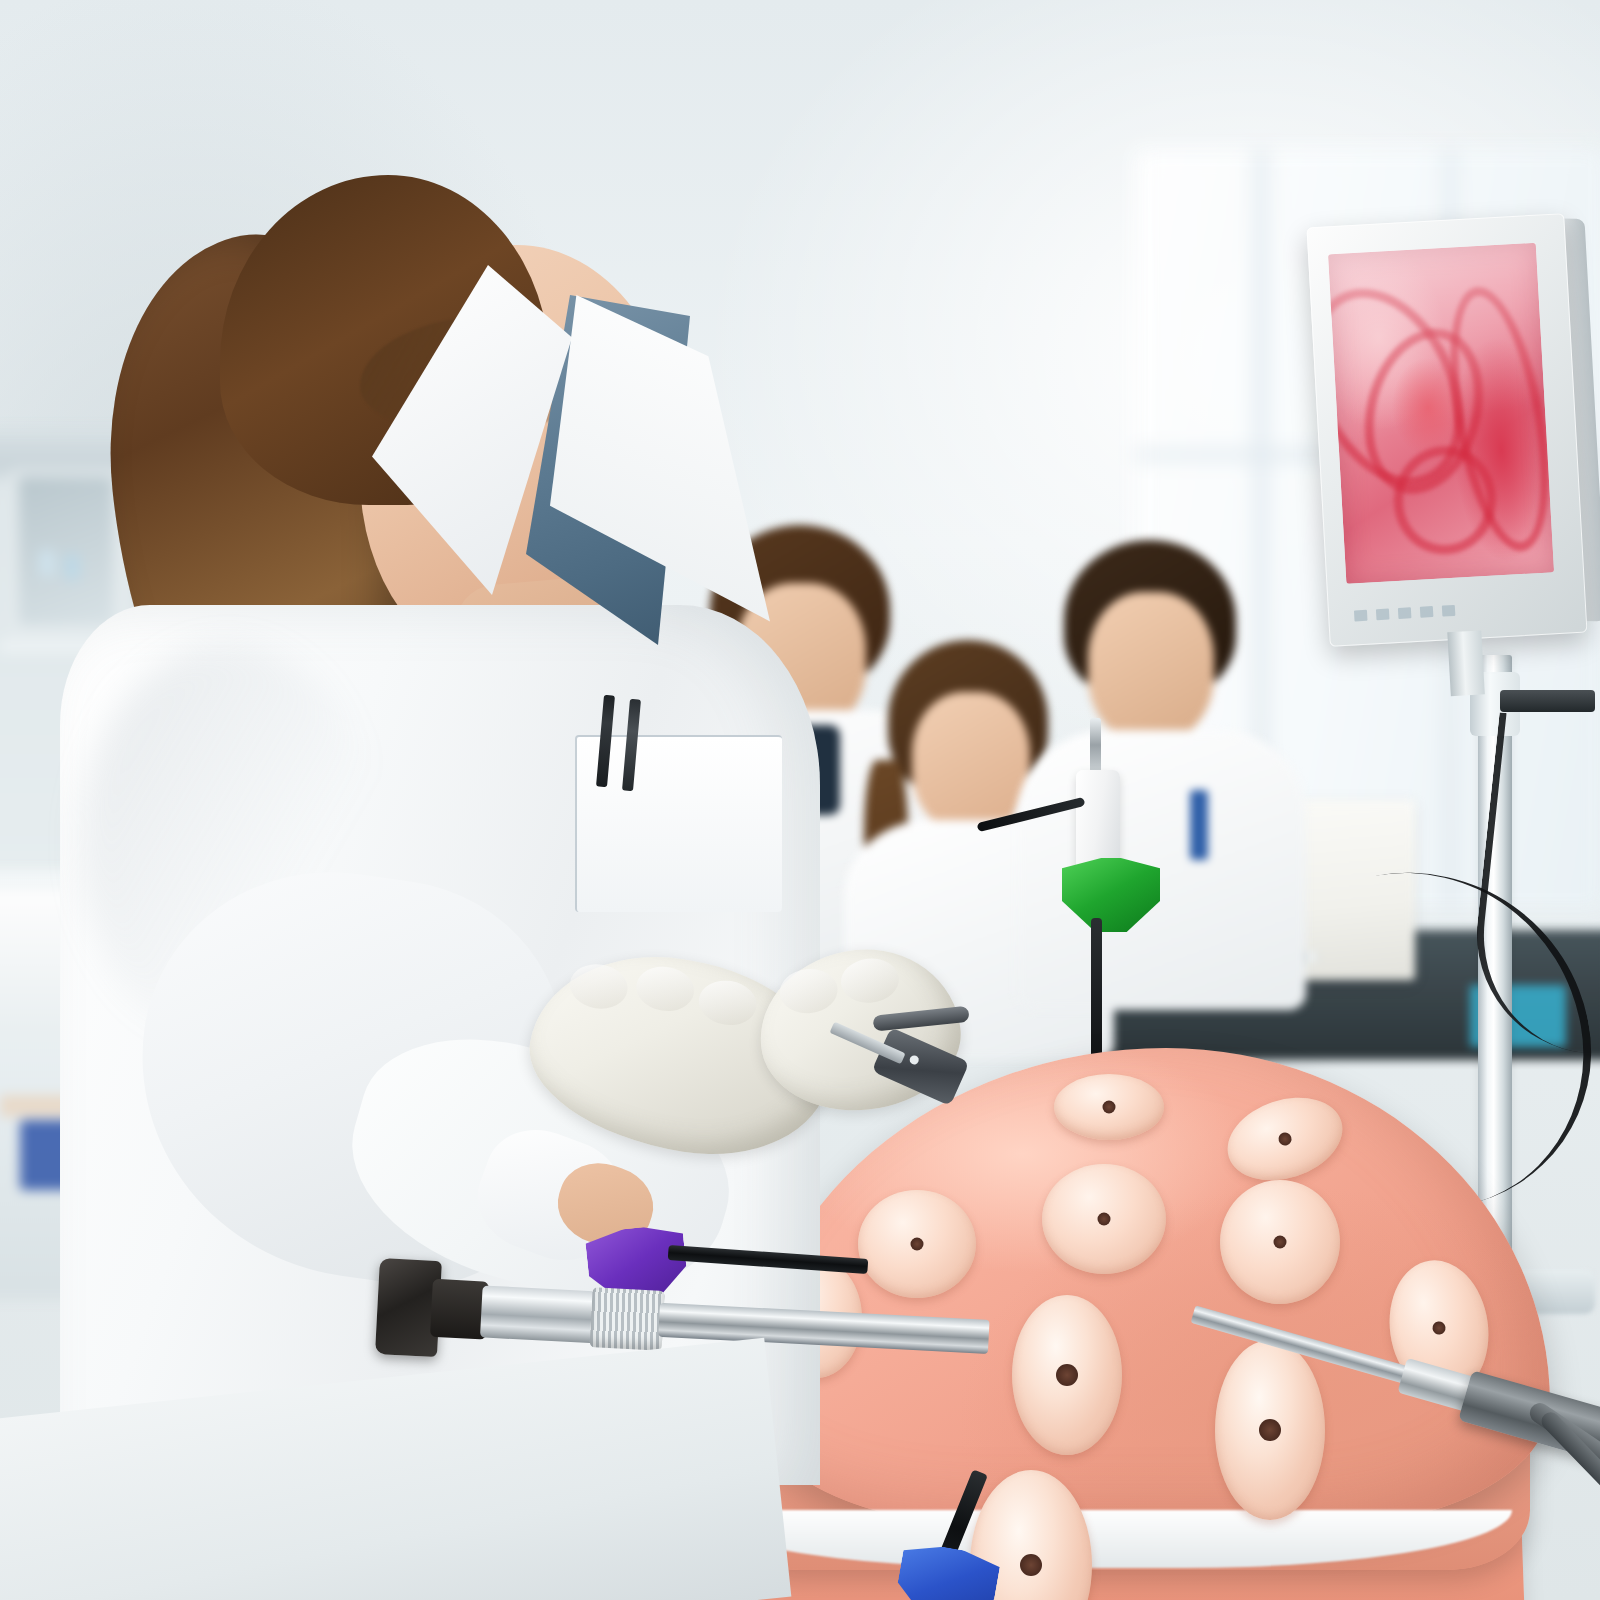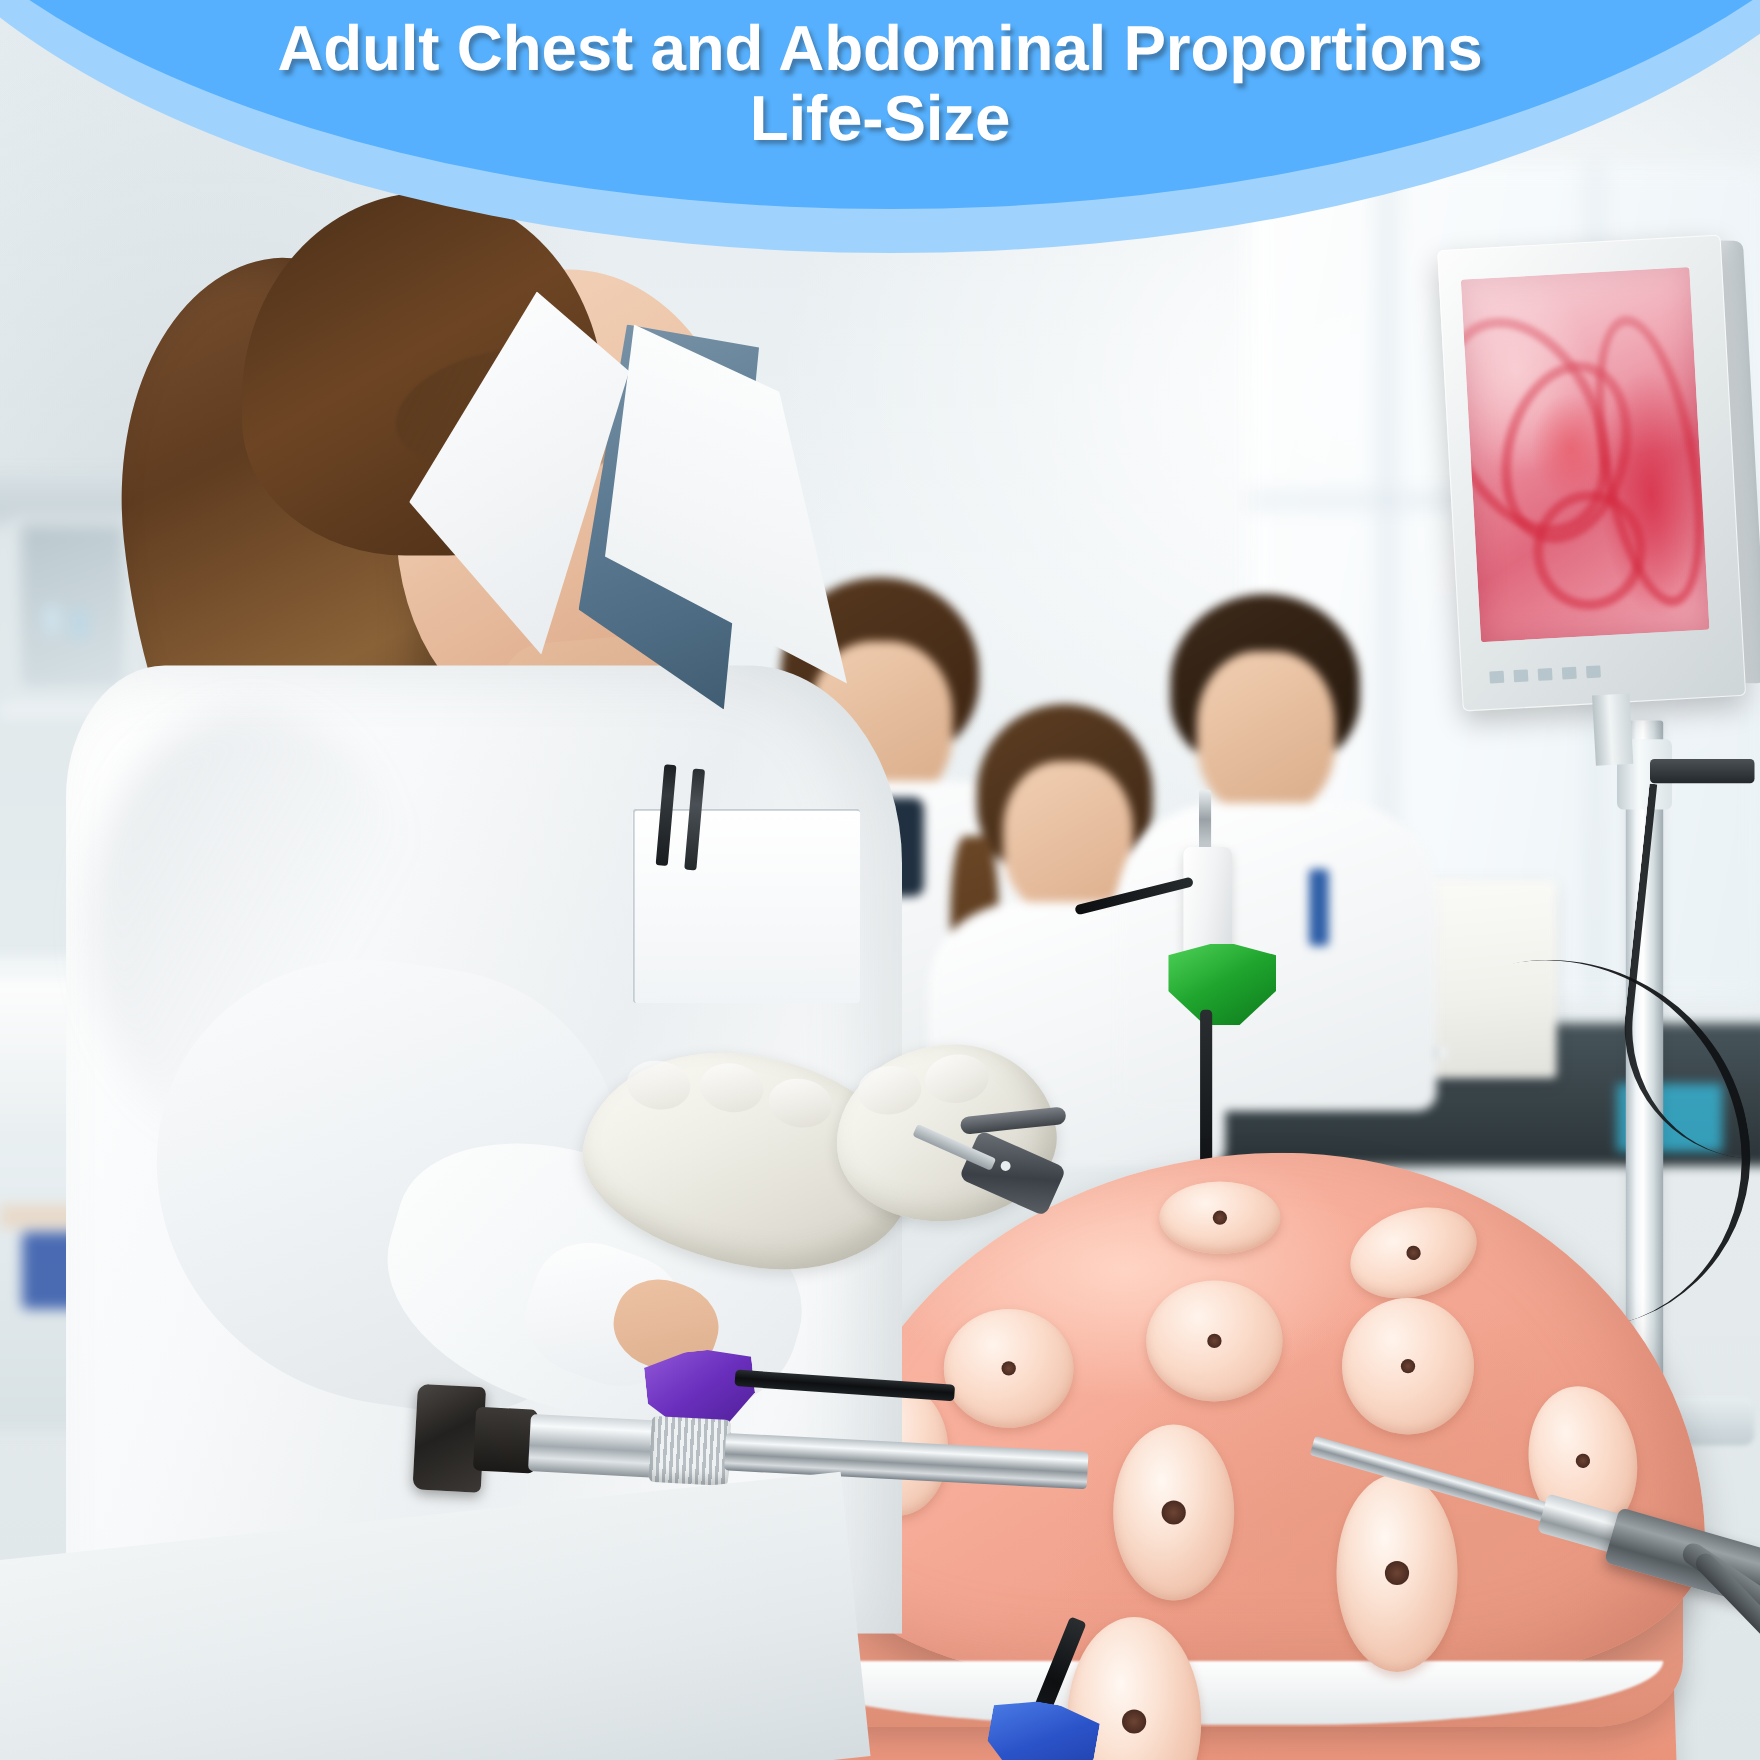--- a/index.html
+++ b/index.html
@@ -728,22 +728,14 @@
     </div>
 
     <div class="shaft-black" style="left:950px;top:1468px;width:16px;height:120px;transform:rotate(22deg);"></div>
     <div class="trocar-valve tv-blue" style="left:898px;top:1548px;transform:rotate(10deg);"></div>
 
     <div style="position:absolute;left:-40px;top:1380px;width:820px;height:260px;
                 background:linear-gradient(175deg,#f2f5f6 0%,#e4eaec 60%,#d5dcdf 100%);
                 transform:rotate(-6deg);"></div>
   </div>
 
-  <div class="banner">
-    <div class="pale"></div>
-    <div class="main"></div>
-    <div class="title">
-      <span>Adult Chest and Abdominal Proportions</span>
-      <span class="l2">Life-Size</span>
-    </div>
-  </div>
 
 </div>
 
 </body></html>

